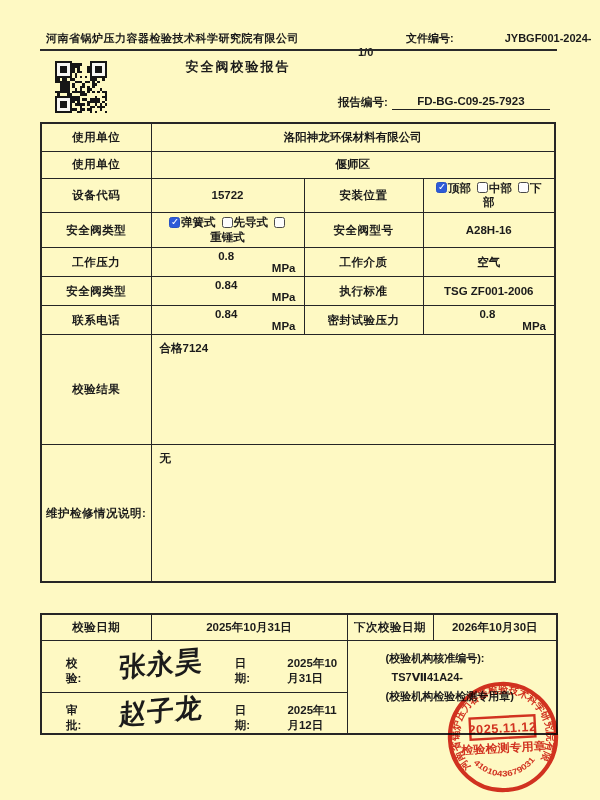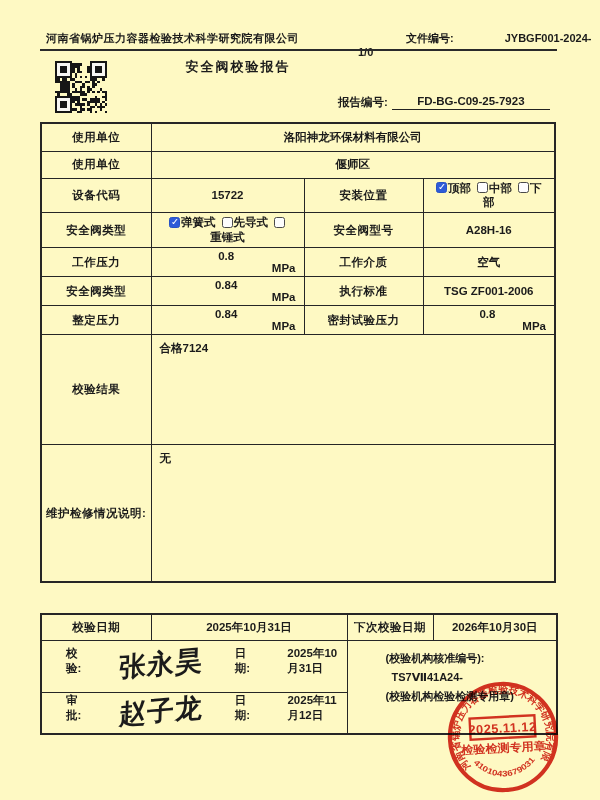--- a/index.html
+++ b/index.html
@@ -31,21 +31,21 @@
   .vu .u{flex:0 0 auto;padding-right:5px;margin-top:12px;}
 
   .cbcell{line-height:1.3;padding:2px 12px;}
   .cb{display:inline-block;width:11px;height:11px;border:1.3px solid #4a4a4a;border-radius:2.5px;
       background:#fdfdfd;box-sizing:border-box;vertical-align:-1.5px;margin:0 1px 0 6px;position:relative;}
   .cb:first-child{margin-left:0;}
   .cb.checked{background:#2e5bd8;border-color:#2853c4;}
   .cb.checked::after{content:"✓";position:absolute;left:1px;top:-2px;color:#fff;font-size:9.5px;font-weight:700;line-height:11px;}
 
   .sigcell{text-align:left;padding:0 6px 0 24px;}
-  .sigrow{display:flex;align-items:flex-start;gap:20px;}
+  .sigrow{display:flex;align-items:flex-end;gap:20px;}
   .sig{display:inline-block;font-size:27px;font-weight:700;letter-spacing:1px;
        transform:rotate(-5deg) skewX(-7deg);margin:0 6px 4px 10px;min-width:96px;text-align:center;}
   .siglabel{font-size:11.5px;}
   .sigdate{font-size:11.5px;margin-left:16px;}
 
   .orgcell{vertical-align:top;text-align:left;padding:8px 2px 0 38px;font-size:11px;line-height:19px;}
   .org-line2{padding-left:6px;}
 
   .stamp{position:absolute;left:444px;top:678px;width:118px;height:118px;
          opacity:.93;mix-blend-mode:multiply;transform:rotate(-3deg);}
@@ -266,21 +266,21 @@
       <td>
         <div class="vu">
               <span class="v">0.84</span>
               <span class="u">MPa</span>
             </div>
       </td>
       <td class="lbl">执行标准</td>
       <td>TSG ZF001-2006</td>
     </tr>
     <tr style="height:27px">
-      <td class="lbl">整定压力</td>
+      <td class="lbl">联系电话</td>
       <td>
         <div class="vu">
               <span class="v">0.84</span>
               <span class="u">MPa</span>
             </div>
       </td>
       <td class="lbl">密封试验压力</td>
       <td>
         <div class="vu">
               <span class="v">0.8</span>

